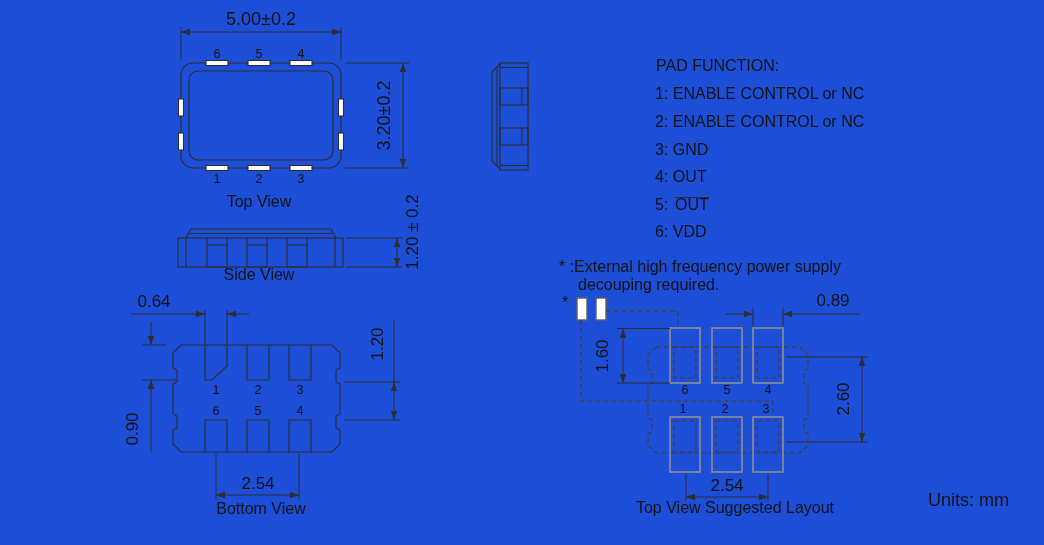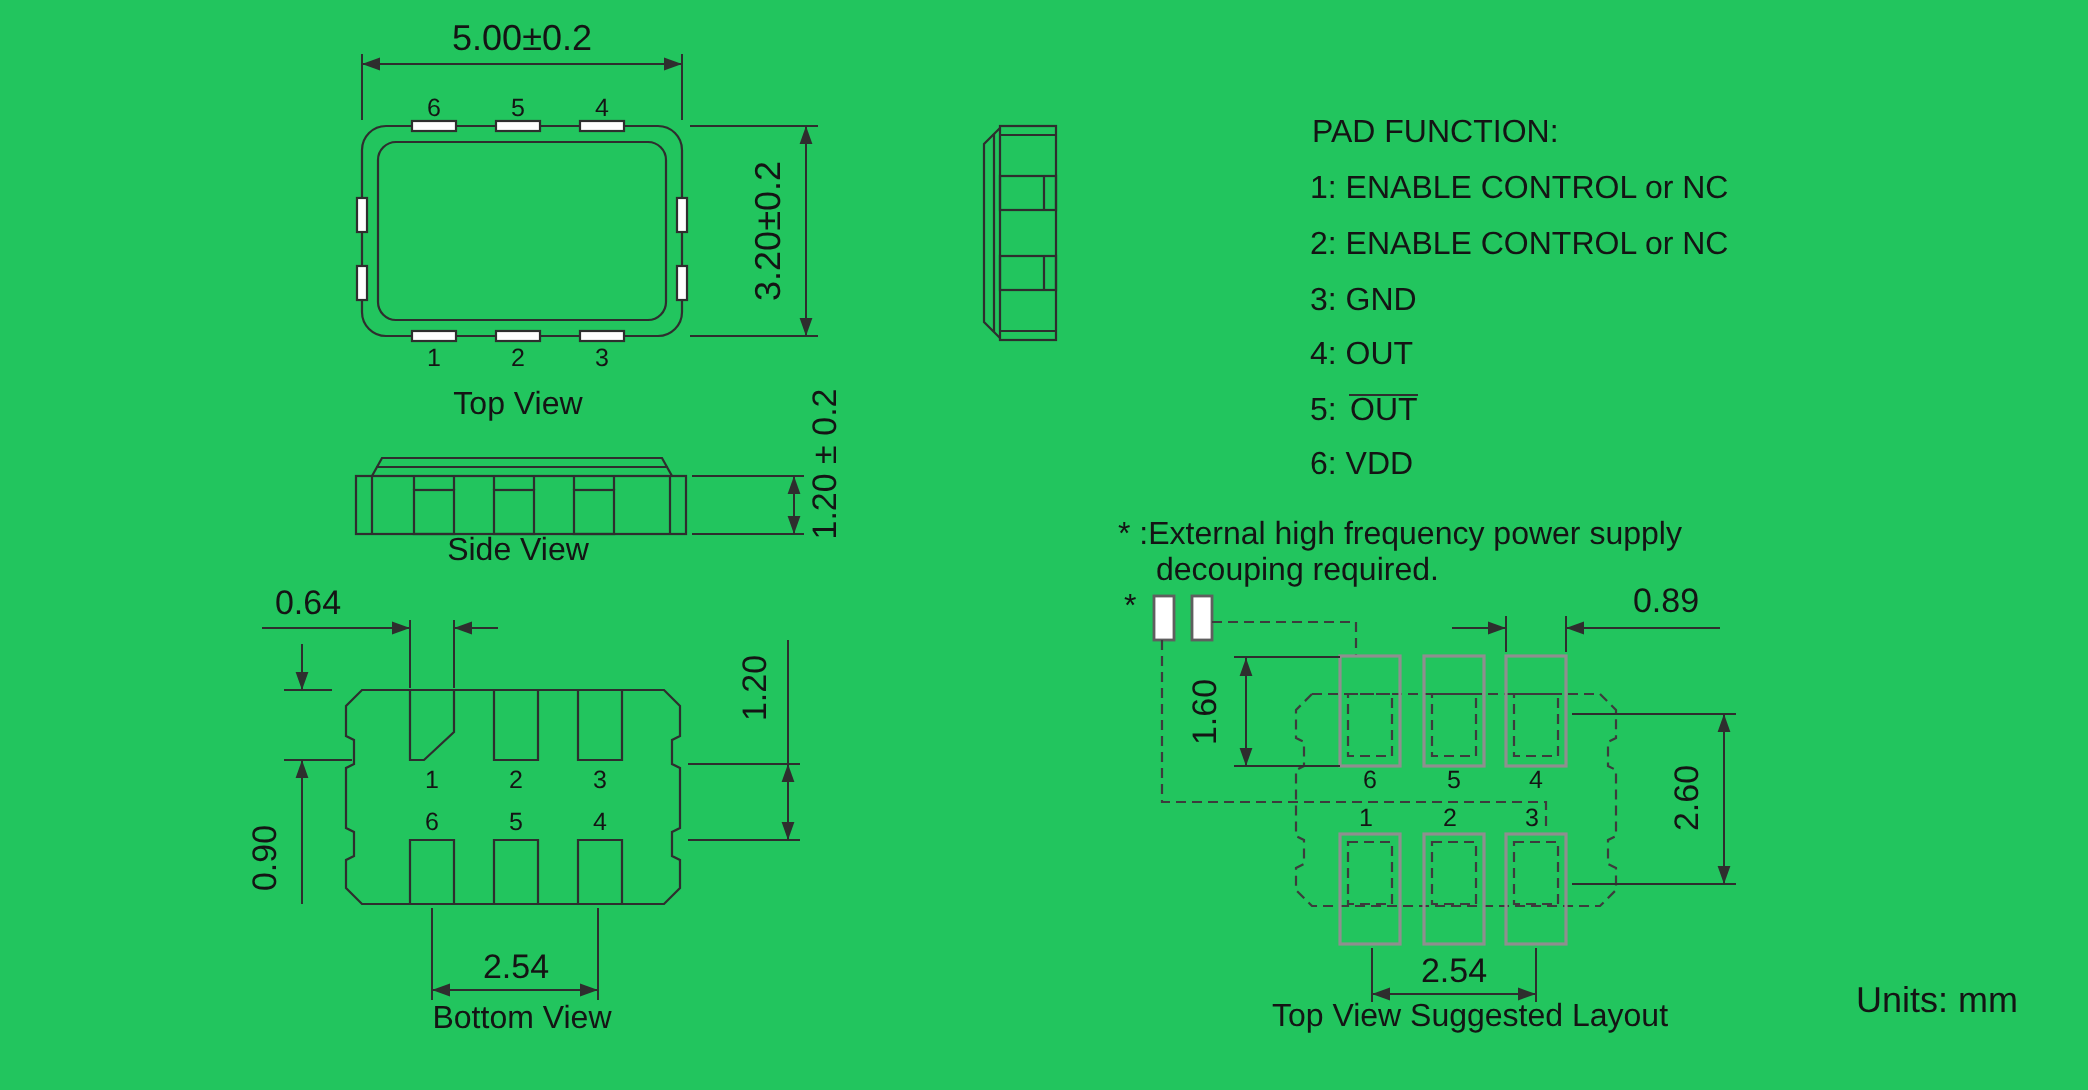--- a/index.html
+++ b/index.html
@@ -1,16 +1,16 @@
 <!DOCTYPE html>
 <html><head>
 <meta charset="utf-8">
 <style>
   html,body{margin:0;padding:0;background:#ffffff;}
-  .stage{width:1044px;height:545px;position:relative;background:#22c55e;overflow:hidden;}
+  .stage{width:1044px;height:545px;position:relative;background:#1d4ed8;overflow:hidden;}
   svg{display:block;}
   .ln{stroke:#2e2e2e;stroke-width:1.1;fill:none;}
   .lnw{stroke:#2e2e2e;stroke-width:1.1;fill:#ffffff;}
   .dim{stroke:#2e2e2e;stroke-width:1;fill:none;}
   .dash{stroke:#3c3c3c;stroke-width:1.1;fill:none;stroke-dasharray:5 3;}
   .gray{stroke:#8f8f8f;stroke-width:1.6;fill:none;}
   .cap{stroke:#5f5f5f;stroke-width:1.4;fill:#ffffff;}
   .ah{fill:#2e2e2e;stroke:none;}
   .txt{font-family:"Liberation Sans","DejaVu Sans",sans-serif;fill:#141414;}
   .t17{font-size:17px;}

